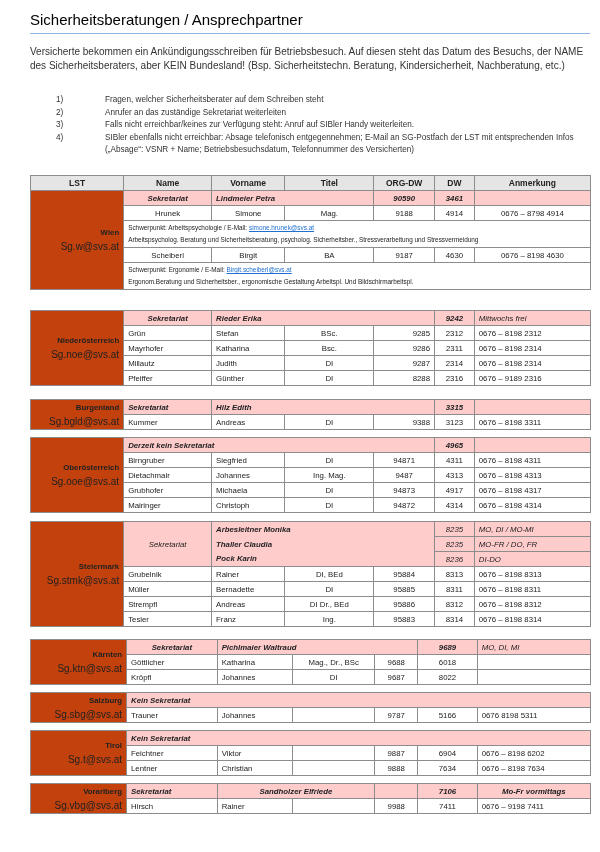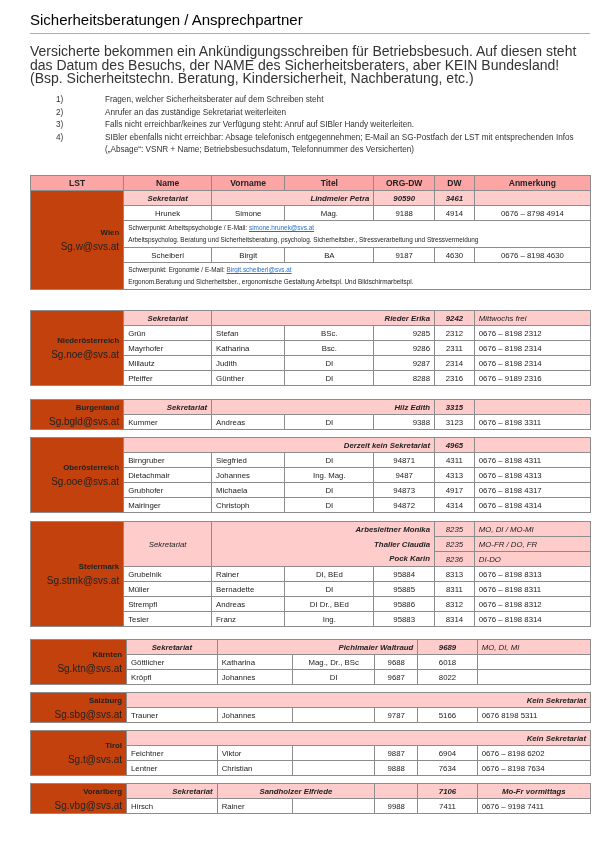--- a/index.html
+++ b/index.html
@@ -1,34 +1,34 @@
 <!DOCTYPE html>
 <html><head>
 <meta charset="utf-8">
 <style>
   html, body { margin:0; padding:0; background:#fff; }
   body { width:600px; height:852px; position:relative; overflow:hidden;
          font-family:"Liberation Sans", sans-serif; color:#222; }
   .title { position:absolute; left:30px; top:11px; font-size:15px; color:#000000; }
   .title-rule { position:absolute; left:30px; top:33px; width:560px; height:1px; background:#8db3e2; }
-  .intro { position:absolute; left:30px; top:45px; width:560px; font-size:14px; line-height:13.5px; color:#333; }
+  .intro { position:absolute; left:30px; top:45px; width:560px; font-size:10px; line-height:13.5px; color:#333; }
   .steps { position:absolute; left:56px; top:94px; width:540px; font-size:8.2px; line-height:12.5px; color:#333; }
   .step { display:flex; }
   .step .num { width:28px; flex:none; }
   .step .txt { flex:1;padding-left:21px; }
 
   table.grid { position:absolute; left:30px; border-collapse:collapse; table-layout:fixed; width:561px; font-size:7.8px; }
   table.grid td { border:1px solid #8c8c8c; padding:0 4px; height:14px; white-space:nowrap; overflow:hidden; }
   table.grid col.c0 { width:89px; } col.c1 { width:84px; } col.c2 { width:70px; } col.c3 { width:85px; }
   col.c4 { width:58px; } col.c5 { width:38px; } col.c6 { width:111px; }
-  .hdr td { background:#fca5a5; font-weight:bold; text-align:center; font-size:8.5px; height:14px; }
+  .hdr td { background:#e5e5e5; font-weight:bold; text-align:center; font-size:8.5px; height:14px; }
   .lst { background:#c2410c; text-align:right; font-weight:bold; white-space:normal !important; line-height:14px; }
   .lst .mail { font-weight:normal; font-size:10px; display:block; }
   .sek td.p, td.p { background:#ffcccc;font-style:italic; }
-  .b { font-weight:bold;text-align:right; }
+  .b { font-weight:bold; }
   .c { text-align:center; }
   .r { text-align:right; }
   .note { font-size:6.4px; line-height:12px; white-space:normal !important; height:auto !important; padding:1px 4px !important; }
   .link { color:#1f6fd1; text-decoration:underline; }
 </style>
 </head>
 <body>
 
 <div class="title">Sicherheitsberatungen / Ansprechpartner</div>
 <div class="title-rule"></div>

